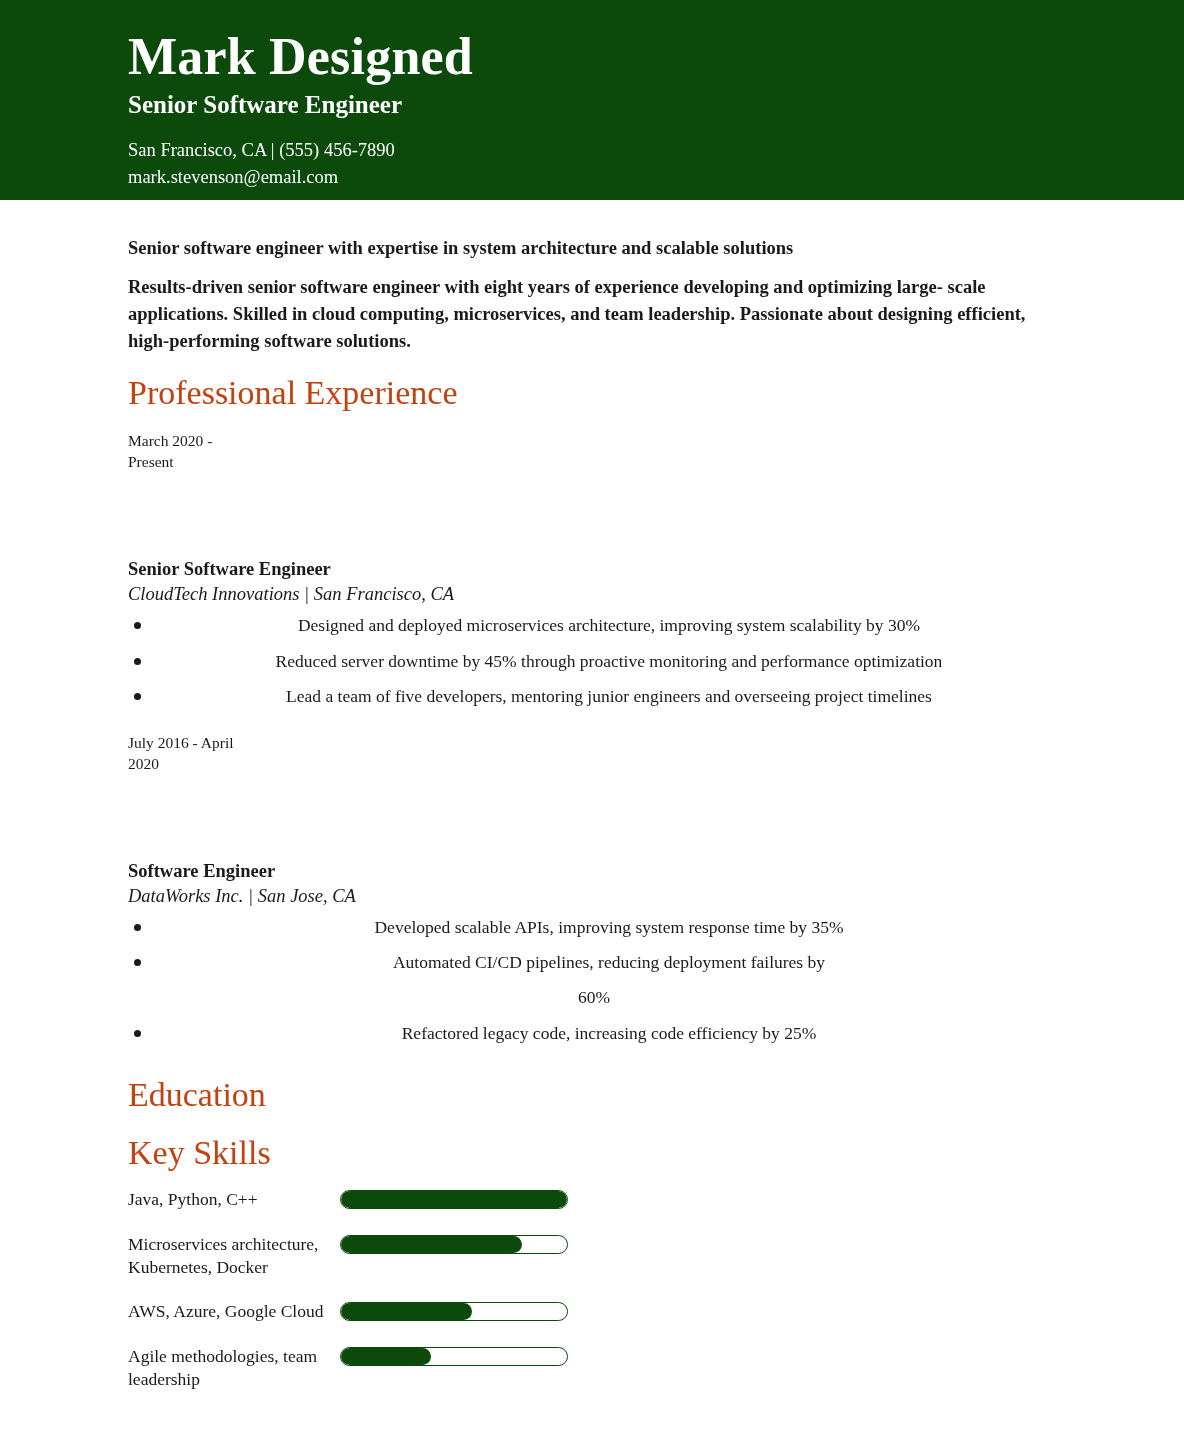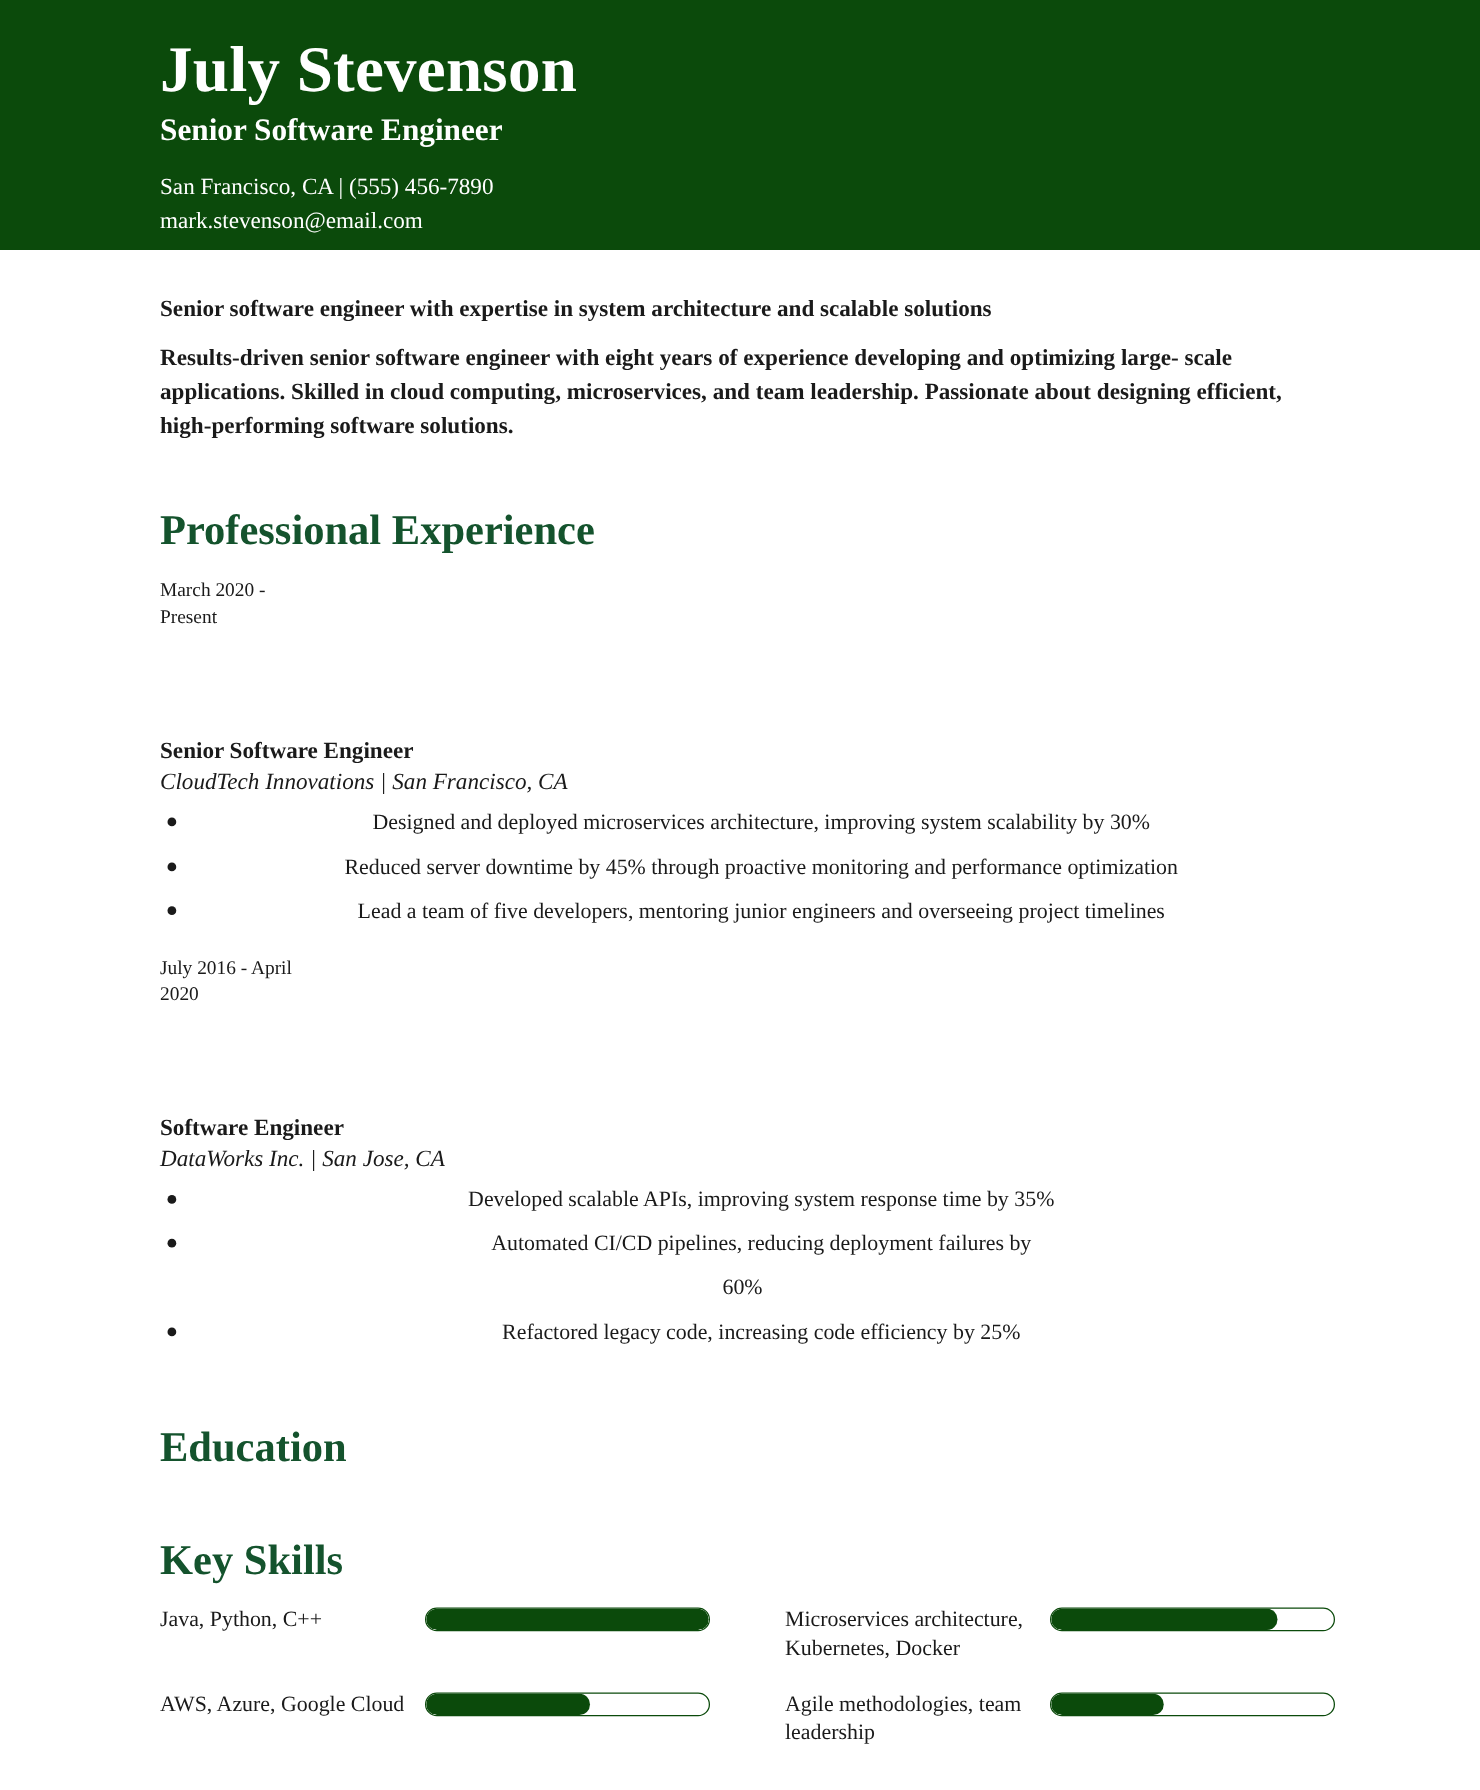--- a/index.html
+++ b/index.html
@@ -59,24 +59,24 @@
   }
   .summary-body {
     font-size: 18.5px;
     font-weight: bold;
     line-height: 1.45;
     margin: 0;
   }
 
   
   .section-title {
-    color: #14532d;
+    color: #c2410c;
     font-size: 34px;
-    font-weight: bold;
-    margin: 52px 0 16px 0;
+    font-weight: normal;
+    margin: 20px 0 16px 0;
   }
 
   
   .exp-entry {
     display: flex;
     margin-bottom: 10px;
     flex-direction: column;
   }
   .exp-date {
     width: 128px;
@@ -142,21 +142,21 @@
     margin: 0 0 5px 0;
   }
   .edu-school {
     font-size: 18.5px;
     margin: 0;
   }
 
   
   .skills-grid {
     display: grid;
-    grid-template-columns: 1fr 1fr;
+    grid-template-columns: 1fr;
     column-gap: 60px;
     row-gap: 22px;
     margin-top: 10px;
   }
   .skill-row {
     display: flex;
     align-items: flex-start;
   }
   .skill-label {
     width: 212px;
@@ -178,21 +178,21 @@
   .skill-fill {
     height: 100%;
     background: #0b4a0b;
     border-radius: 10px;
   }
 </style>
 </head>
 <body>
 
 <div class="header" style="background: rgb(11, 74, 11);">
-  <div class="full-name">July Stevenson</div>
+  <div class="full-name">Mark Designed</div>
   <div class="job-title">Senior Software Engineer</div>
   <div class="contact-line">San Francisco, CA | (555) 456-7890</div>
   <div class="contact-line">mark.stevenson@email.com</div>
   <div class="links-line">
     <span>GitHub</span><span class="sep">|</span><span>Portfolio</span>
   </div>
 </div>
 
 <div class="content">
 

